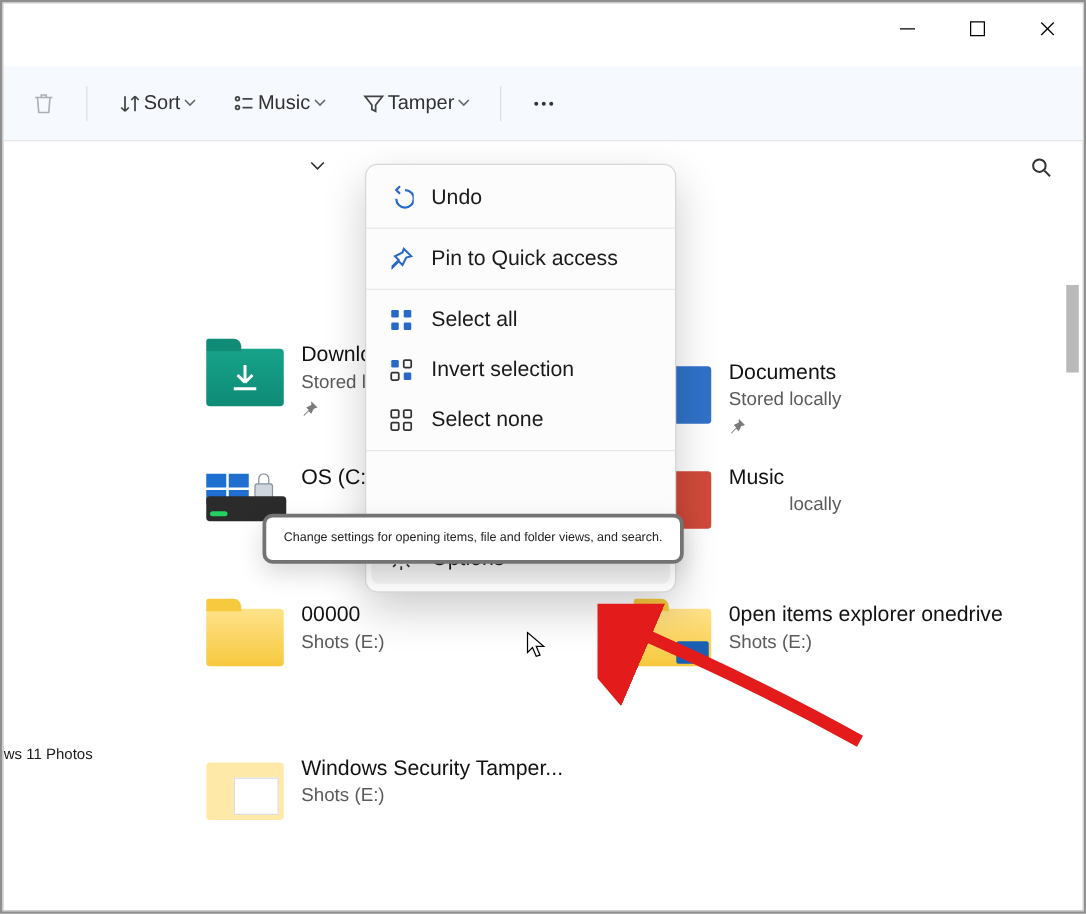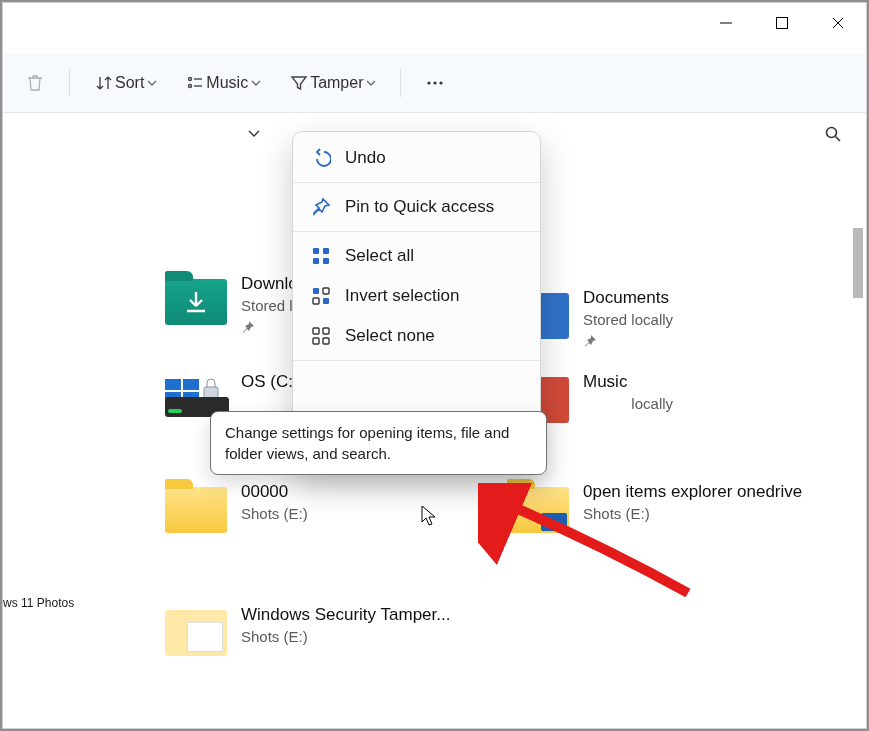--- a/index.html
+++ b/index.html
@@ -101,22 +101,22 @@
   .mitem {
     display:flex; align-items:center; gap:14px;
     padding:10px 18px; font-size:17px; color:#1a1a1a;
   }
   .mitem.hover { background:#f0f0f0; border-radius:6px; margin:0 4px; padding:10px 14px;}
   .micon { width:20px; height:20px; flex:0 0 20px; display:flex; align-items:center; justify-content:center; }
   .msep { height:1px; background:#e6e6e6; margin:4px 0; }
   
   .tooltip {
     position:absolute; left:207px; top:408px; width:337px;
-    background:#fff; border:1px solid #737373; border-radius:8px;
-    padding:10px 14px; font-size:15px; color:#222;
+    background:#fff; border:3px solid #737373; border-radius:8px;
+    padding:10px 14px; font-size:10px; color:#222;
     box-shadow:0 8px 20px rgba(0,0,0,0.15);
     line-height:1.4;
   }
   
   .arrow {
     position:absolute; left:475px; top:480px; width:220px; height:120px; pointer-events:none;
   }
   
   .cursor { position:absolute; left:418px; top:502px; pointer-events:none; }
   

